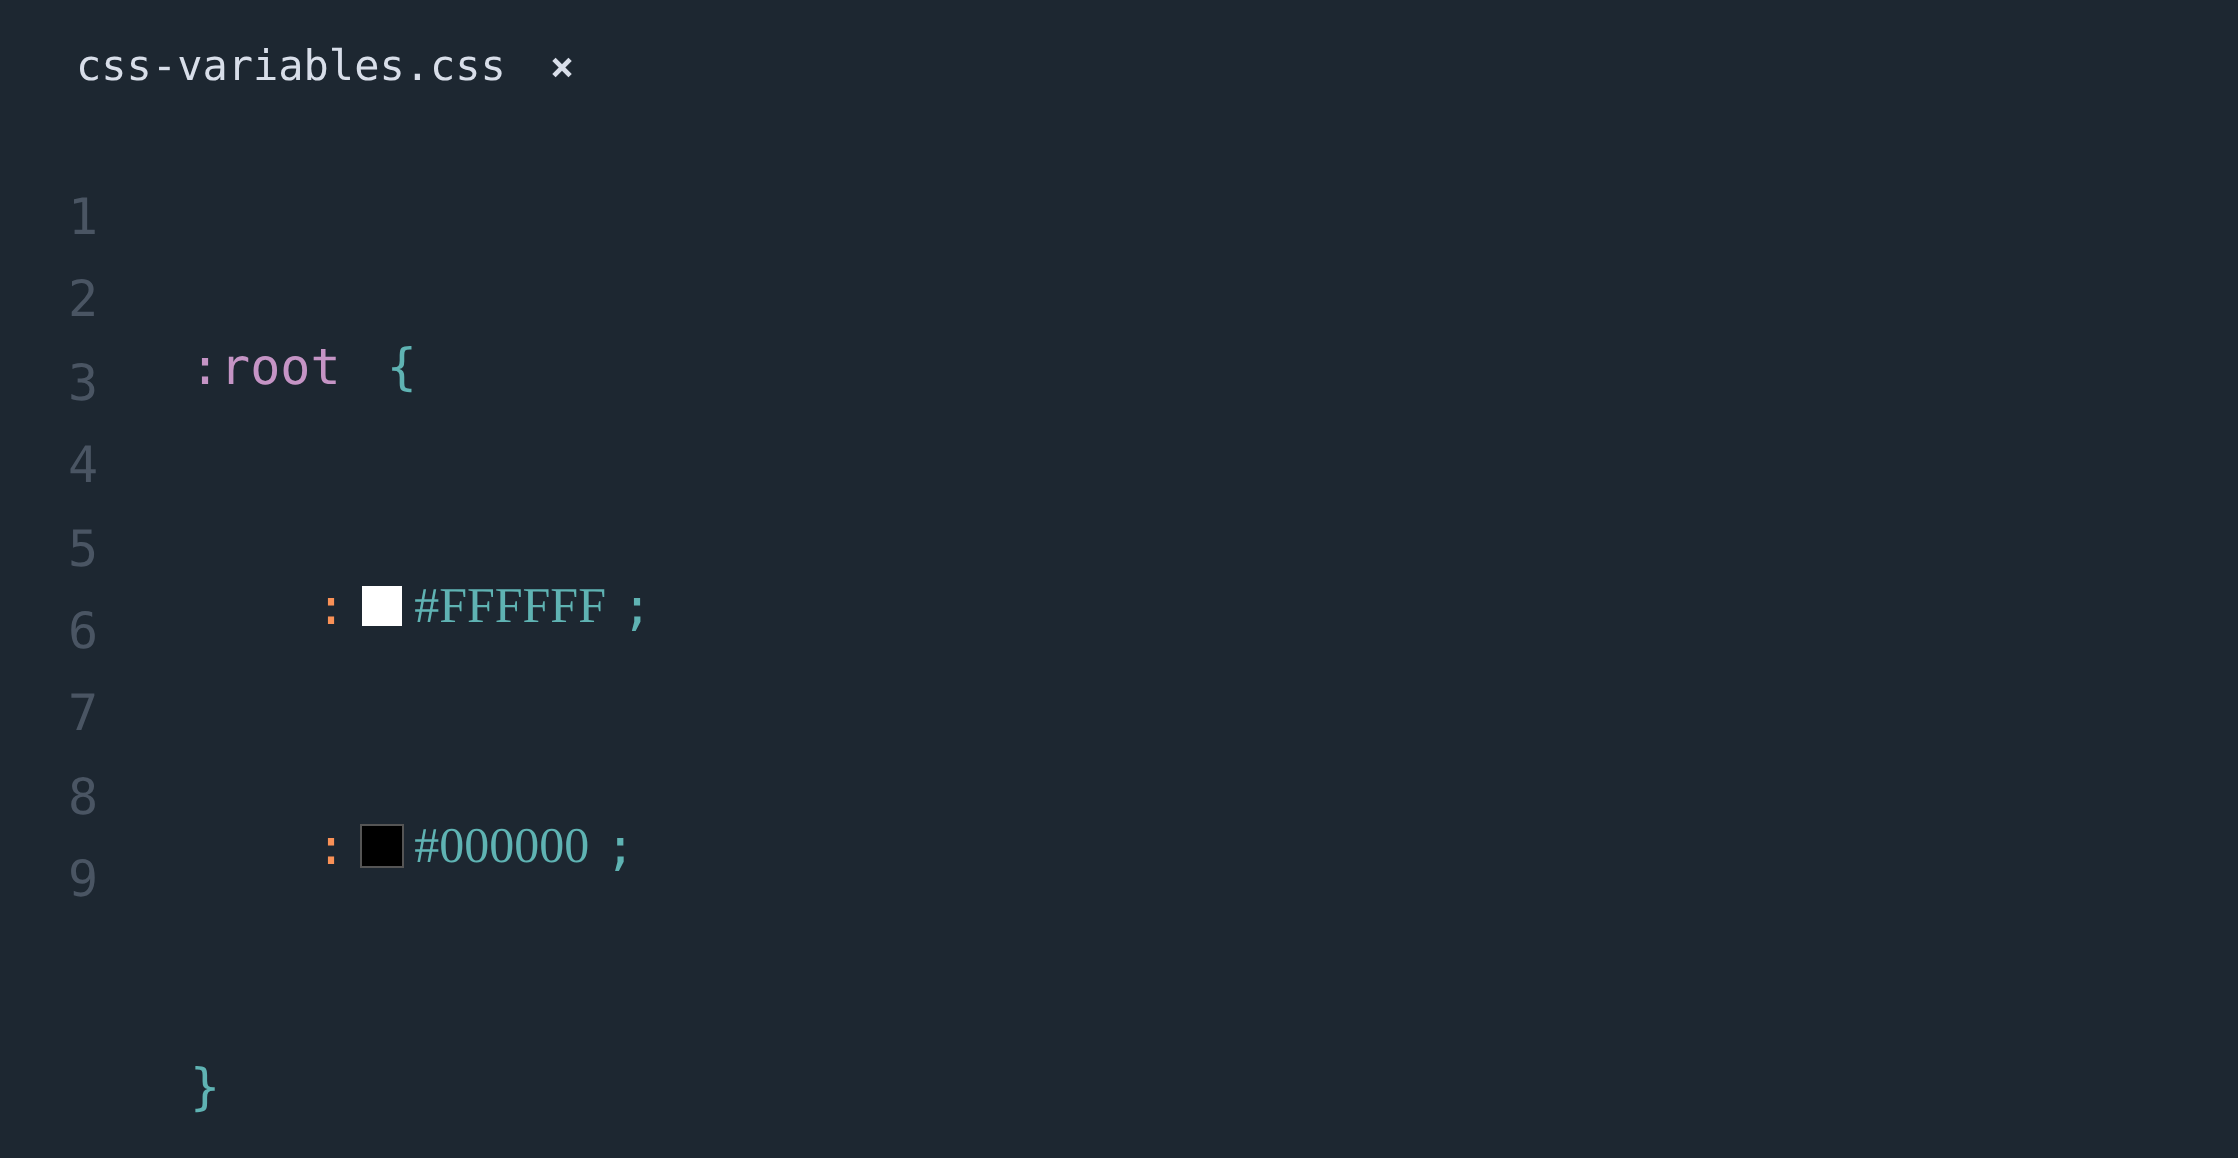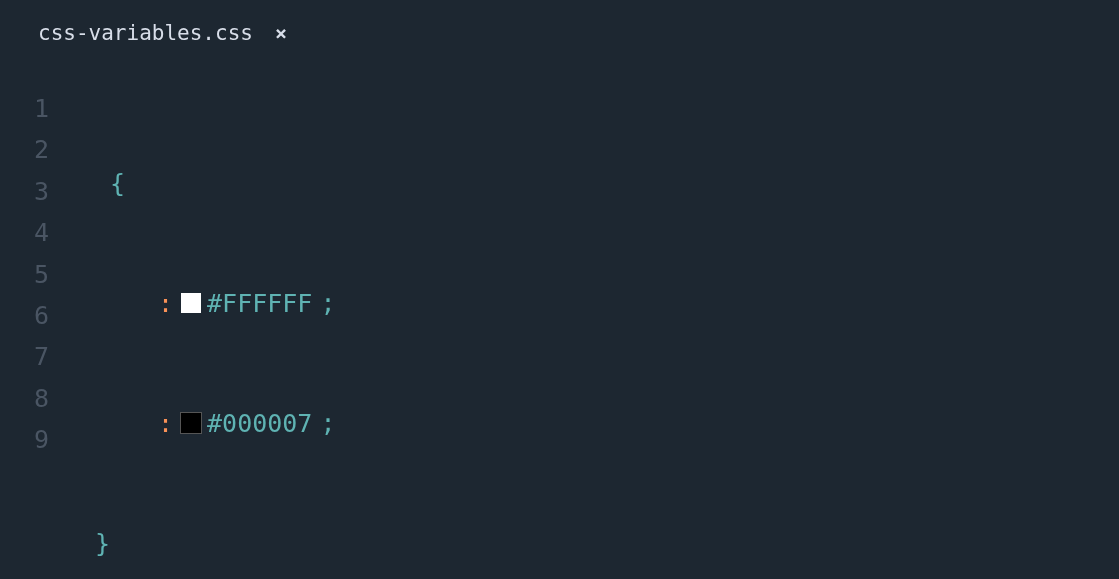--- a/index.html
+++ b/index.html
@@ -59,21 +59,21 @@
       display: flex;
       align-items: center;
       padding-left: 8px;
     }
     .indent { display:inline-block; width: 55px; }
     .tok-pseudo { color: #c594c5; }
     .tok-brace { color: #5fb3b3; }
     .tok-prop { color: #6699cc; }
     .tok-punc { color: #f99157; }
     .tok-semi { color: #5fb3b3; }
-    .tok-hex { color: #5fb3b3; }
+    .tok-hex { color: #5fb3b3; font-family: Liberation Serif, serif; }
     .color-swatch {
       display: inline-block;
       width: 20px;
       height: 20px;
       vertical-align: middle;
       margin-right: 2px;
       margin-left: 4px;
       position: relative;
       top: -1px;
     }
@@ -96,23 +96,23 @@
     <div>2</div>
     <div>3</div>
     <div>4</div>
     <div>5</div>
     <div>6</div>
     <div>7</div>
     <div>8</div>
     <div>9</div>
   </div>
   <div class="code">
-    <div class="line"><span class="tok-brace"> {</span></div>
+    <div class="line"><span class="tok-pseudo">:root</span><span class="tok-brace"> {</span></div>
     <div class="line"><span class="indent"></span><span class="tok-punc">:</span> <span class="color-swatch swatch-white"></span><span class="tok-hex">#FFFFFF</span><span class="tok-semi">;</span></div>
-    <div class="line"><span class="indent"></span><span class="tok-punc">:</span> <span class="color-swatch swatch-black"></span><span class="tok-hex">#000007</span><span class="tok-semi">;</span></div>
+    <div class="line"><span class="indent"></span><span class="tok-punc">:</span> <span class="color-swatch swatch-black"></span><span class="tok-hex">#000000</span><span class="tok-semi">;</span></div>
     <div class="line"><span class="tok-brace">}</span></div>
     
     
     
     
     
   </div>
 </div>
 
 </body></html>

